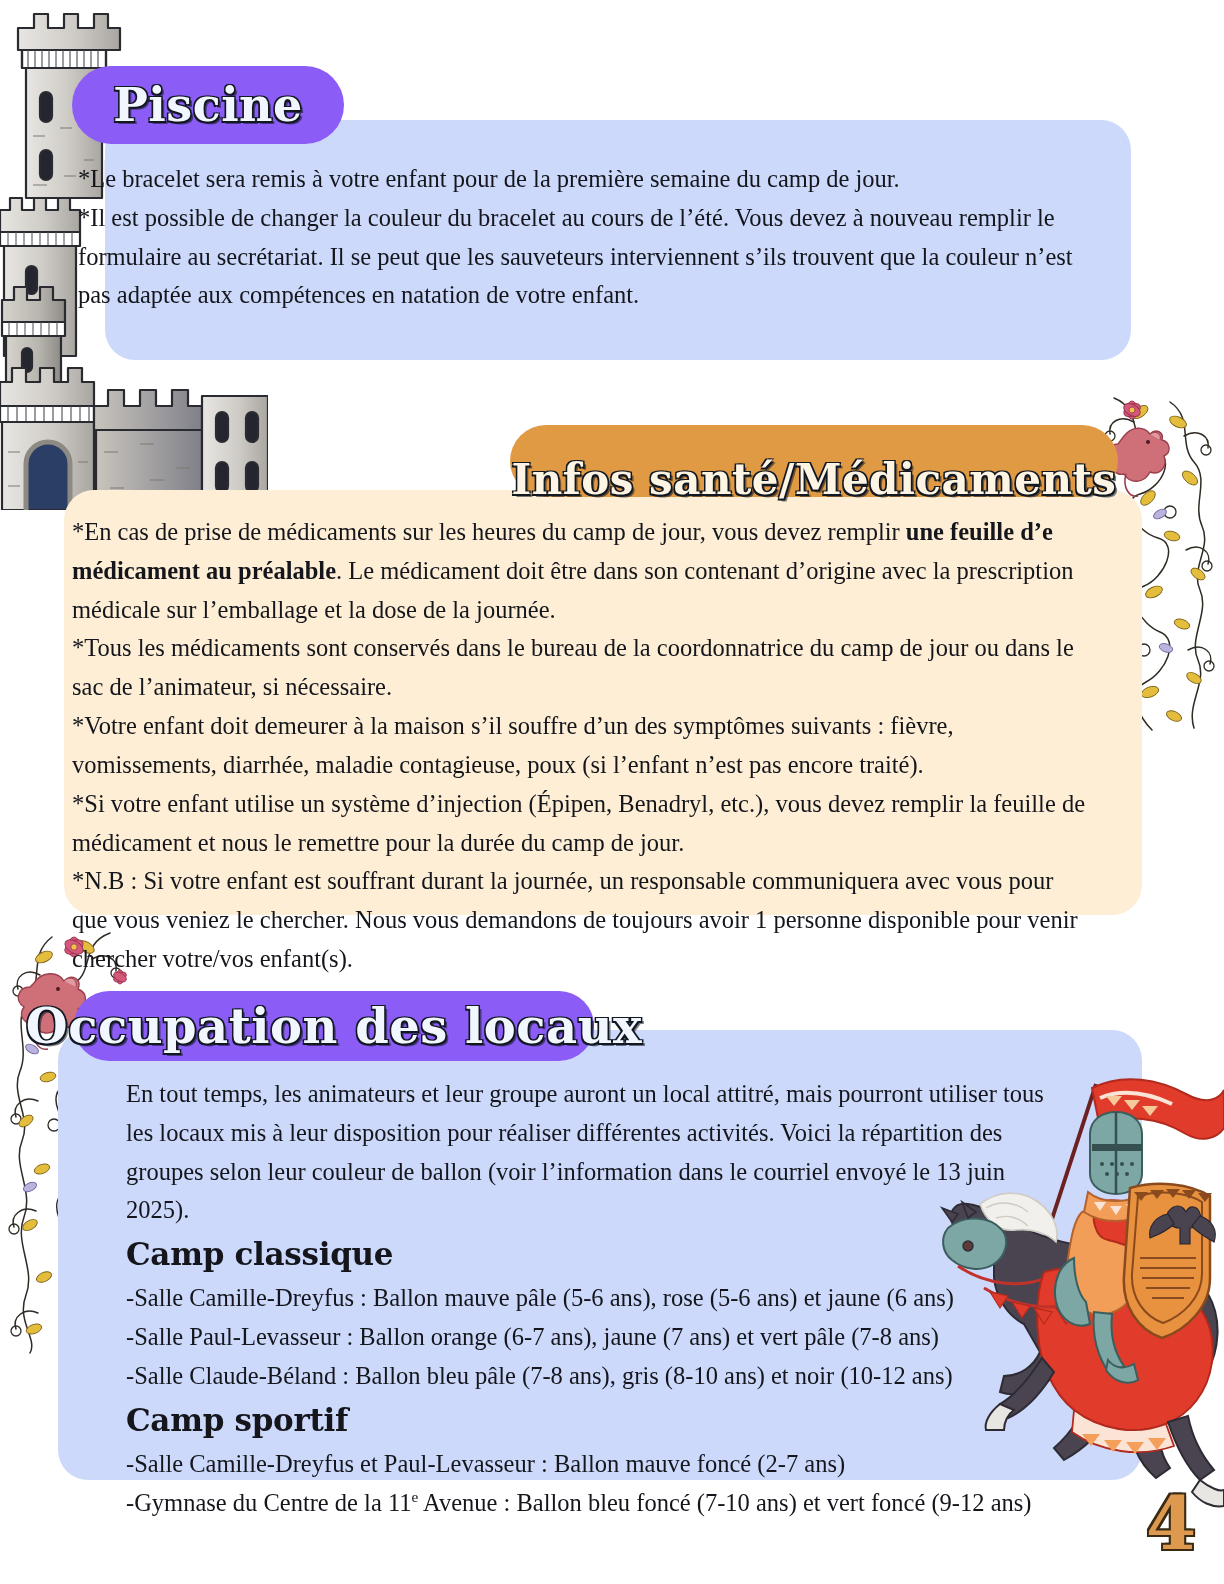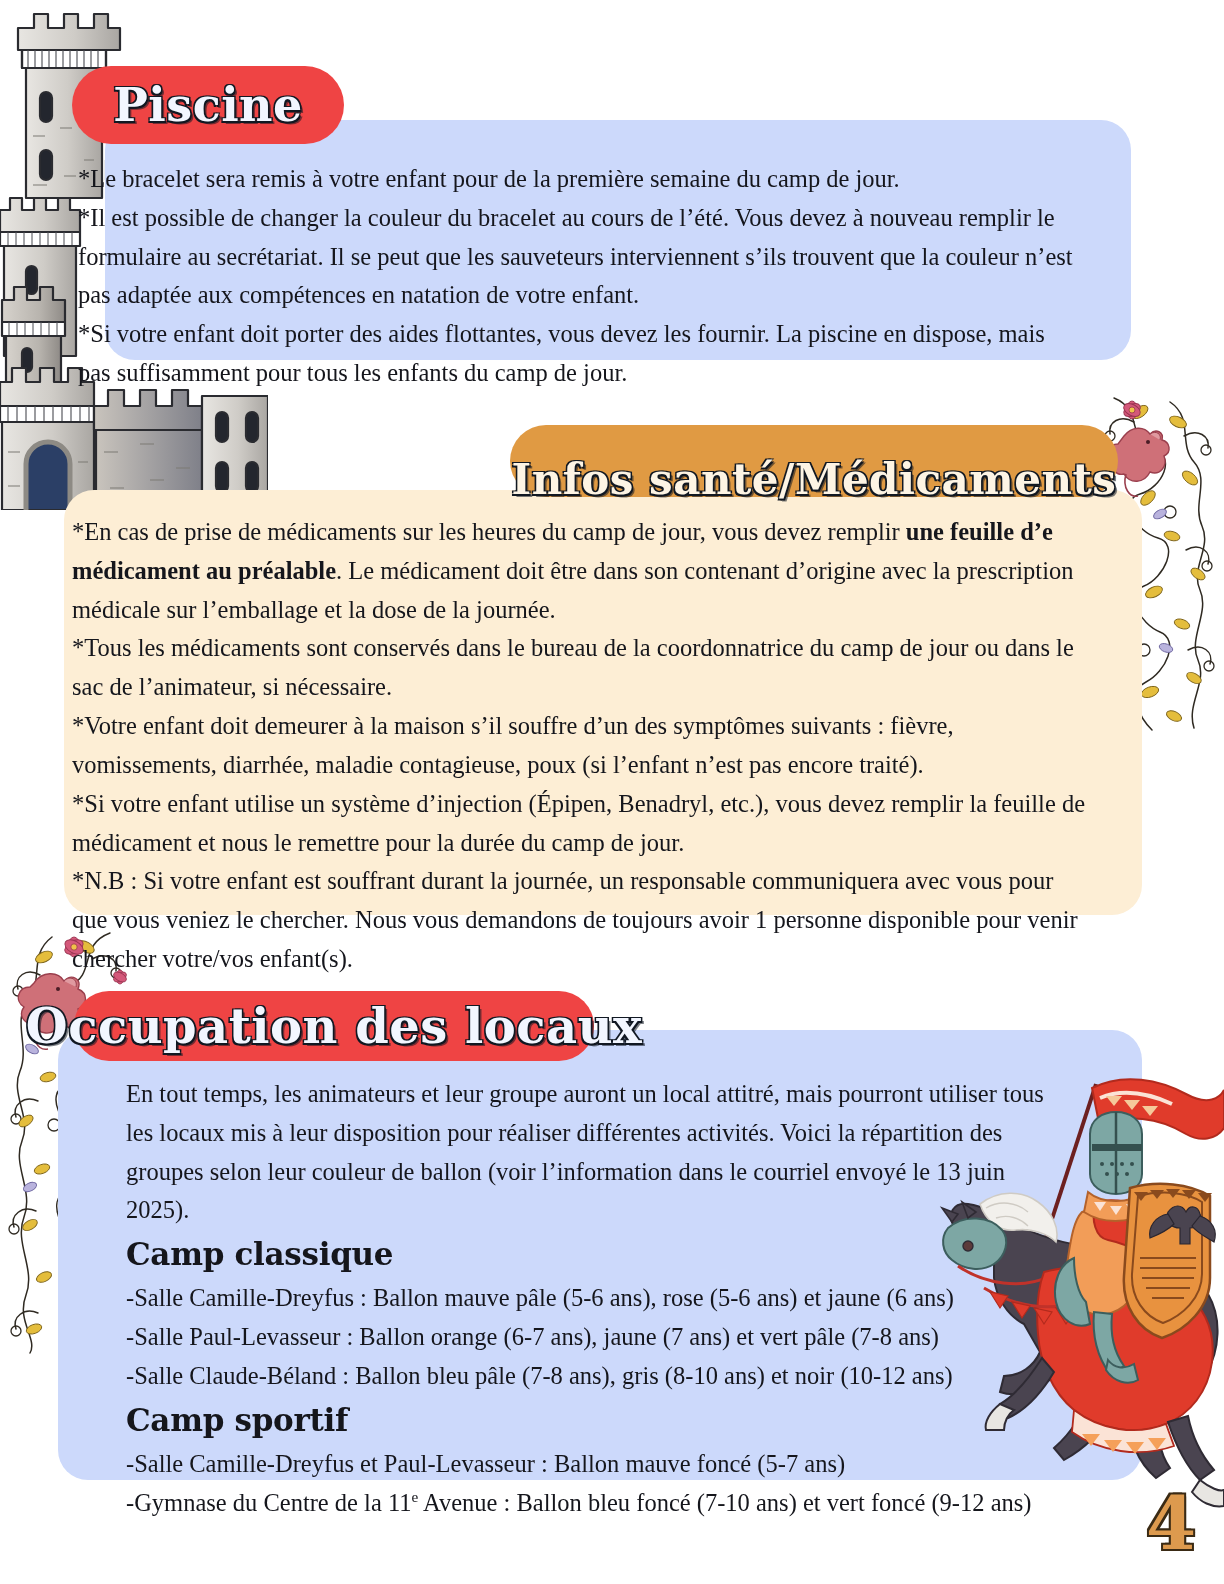--- a/index.html
+++ b/index.html
@@ -71,21 +71,21 @@
   .pill {
     position: absolute;
     border-radius: 999px;
     display: flex;
     align-items: center;
     justify-content: center;
     z-index: 3;
     padding: 0 34px;
     box-sizing: border-box;
   }
-  .pill-blue   { background: #ef4444; }
+  .pill-blue   { background: #8b5cf6; }
   .pill-orange { background: #e09a43; }
 
   .pill-text {
     font-family: "DejaVu Serif", "Liberation Serif", serif;
     font-weight: 700;
     color: #f2f6ff;
     letter-spacing: 0.5px;
     white-space: nowrap;
     text-shadow:
       -1.5px -1.5px 0 #111822,
@@ -237,21 +237,20 @@
 
   <div class="panel panel-blue" style="left:105px; top:120px; width:1026px; height:240px;"></div>
 
   <div class="pill pill-blue" style="left:72px; top:66px; width:272px; height:78px;">
     <span class="pill-text" style="font-size:46px;">Piscine</span>
   </div>
 
   <div class="body-text" style="left:78px; top:160px; width:1000px;">
     <p>*Le bracelet sera remis à votre enfant pour de la première semaine du camp de jour.</p>
     <p>*Il est possible de changer la couleur du bracelet au cours de l’été. Vous devez à nouveau remplir le formulaire au secrétariat. Il se peut que les sauveteurs interviennent s’ils trouvent que la couleur n’est pas adaptée aux compétences en natation de votre enfant.</p>
-    <p>*Si votre enfant doit porter des aides flottantes, vous devez les fournir. La piscine en dispose, mais pas suffisamment pour tous les enfants du camp de jour.</p>
   </div>
 
   <svg class="floral floral-right" viewBox="0 0 150 340" xmlns="http://www.w3.org/2000/svg">
     <g fill="none" stroke="#2f2a22" stroke-width="1.5" stroke-linecap="round">
       <path d="M40 6 C70 18 52 48 78 56 C104 64 88 96 66 102 C44 108 62 140 84 146
                C106 152 90 186 70 194 C50 202 66 232 86 240 C106 248 92 280 72 290
                C52 300 66 326 78 338"></path>
       <path d="M96 10 C120 26 104 52 120 70 C136 88 118 112 128 134 C138 156 116 176 126 198
                C136 220 114 246 124 268 C134 290 112 312 120 336"></path>
       <path d="M60 30 C46 22 34 30 36 42"></path>
@@ -414,21 +413,21 @@
     <span class="pill-text" style="font-size:48px;">Occupation des locaux</span>
   </div>
 
   <div class="body-text" style="left:78px; top:1075px; width:925px;margin-left:48px;">
     <p>En tout temps, les animateurs et leur groupe auront un local attitré, mais pourront utiliser tous les locaux mis à leur disposition pour réaliser différentes activités. Voici la répartition des groupes selon leur couleur de ballon (voir l’information dans le courriel envoyé le 13 juin 2025).</p>
     <p class="subhead">Camp classique</p>
     <p>-Salle Camille-Dreyfus : Ballon mauve pâle (5-6 ans), rose (5-6 ans) et jaune (6 ans)</p>
     <p>-Salle Paul-Levasseur : Ballon orange (6-7 ans), jaune (7 ans) et vert pâle (7-8 ans)</p>
     <p>-Salle Claude-Béland : Ballon bleu pâle (7-8 ans), gris (8-10 ans) et noir (10-12 ans)</p>
     <p class="subhead">Camp sportif</p>
-    <p>-Salle Camille-Dreyfus et Paul-Levasseur : Ballon mauve foncé (5-7 ans)</p>
+    <p>-Salle Camille-Dreyfus et Paul-Levasseur : Ballon mauve foncé (2-7 ans)</p>
     <p><span>-Gymnase du Centre de la 11</span><sup style="font-size:0.62em;">e</sup><span> Avenue : Ballon bleu foncé (7-10 ans) et vert foncé (9-12 ans)</span></p>
   </div>
 
   <svg class="knight" viewBox="0 0 300 460" xmlns="http://www.w3.org/2000/svg">
 
     <line x1="114" y1="200" x2="172" y2="22" stroke="#6d2020" stroke-width="4"></line>
 
     <path d="M168 26 C200 10 236 18 262 32 C284 44 296 36 300 28 L300 66
              C292 78 276 80 262 72 C236 56 200 50 176 66 Z" fill="#e03b2b" stroke="#b22a1d" stroke-width="2"></path>
     <path d="M176 36 C200 26 226 32 248 42" fill="none" stroke="#fbe3d6" stroke-width="4"></path>

